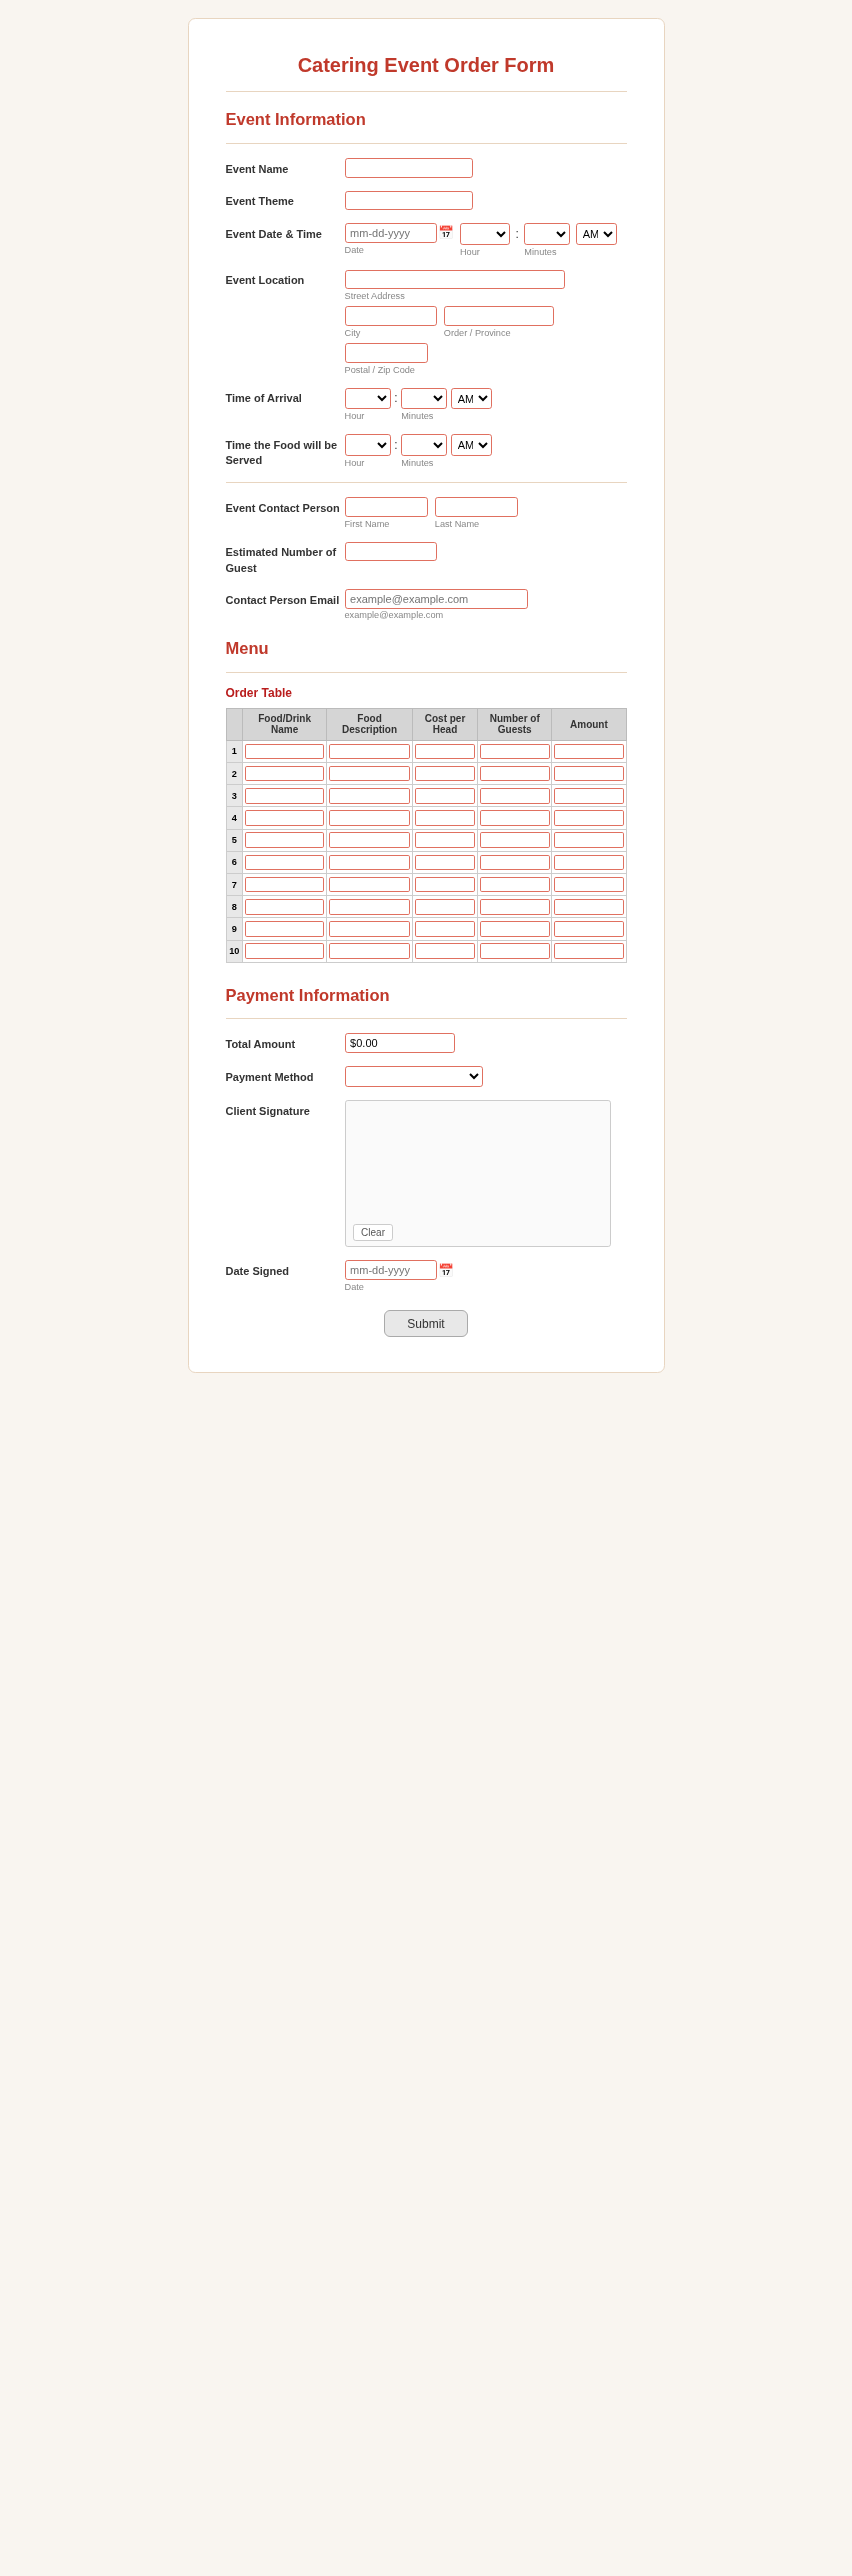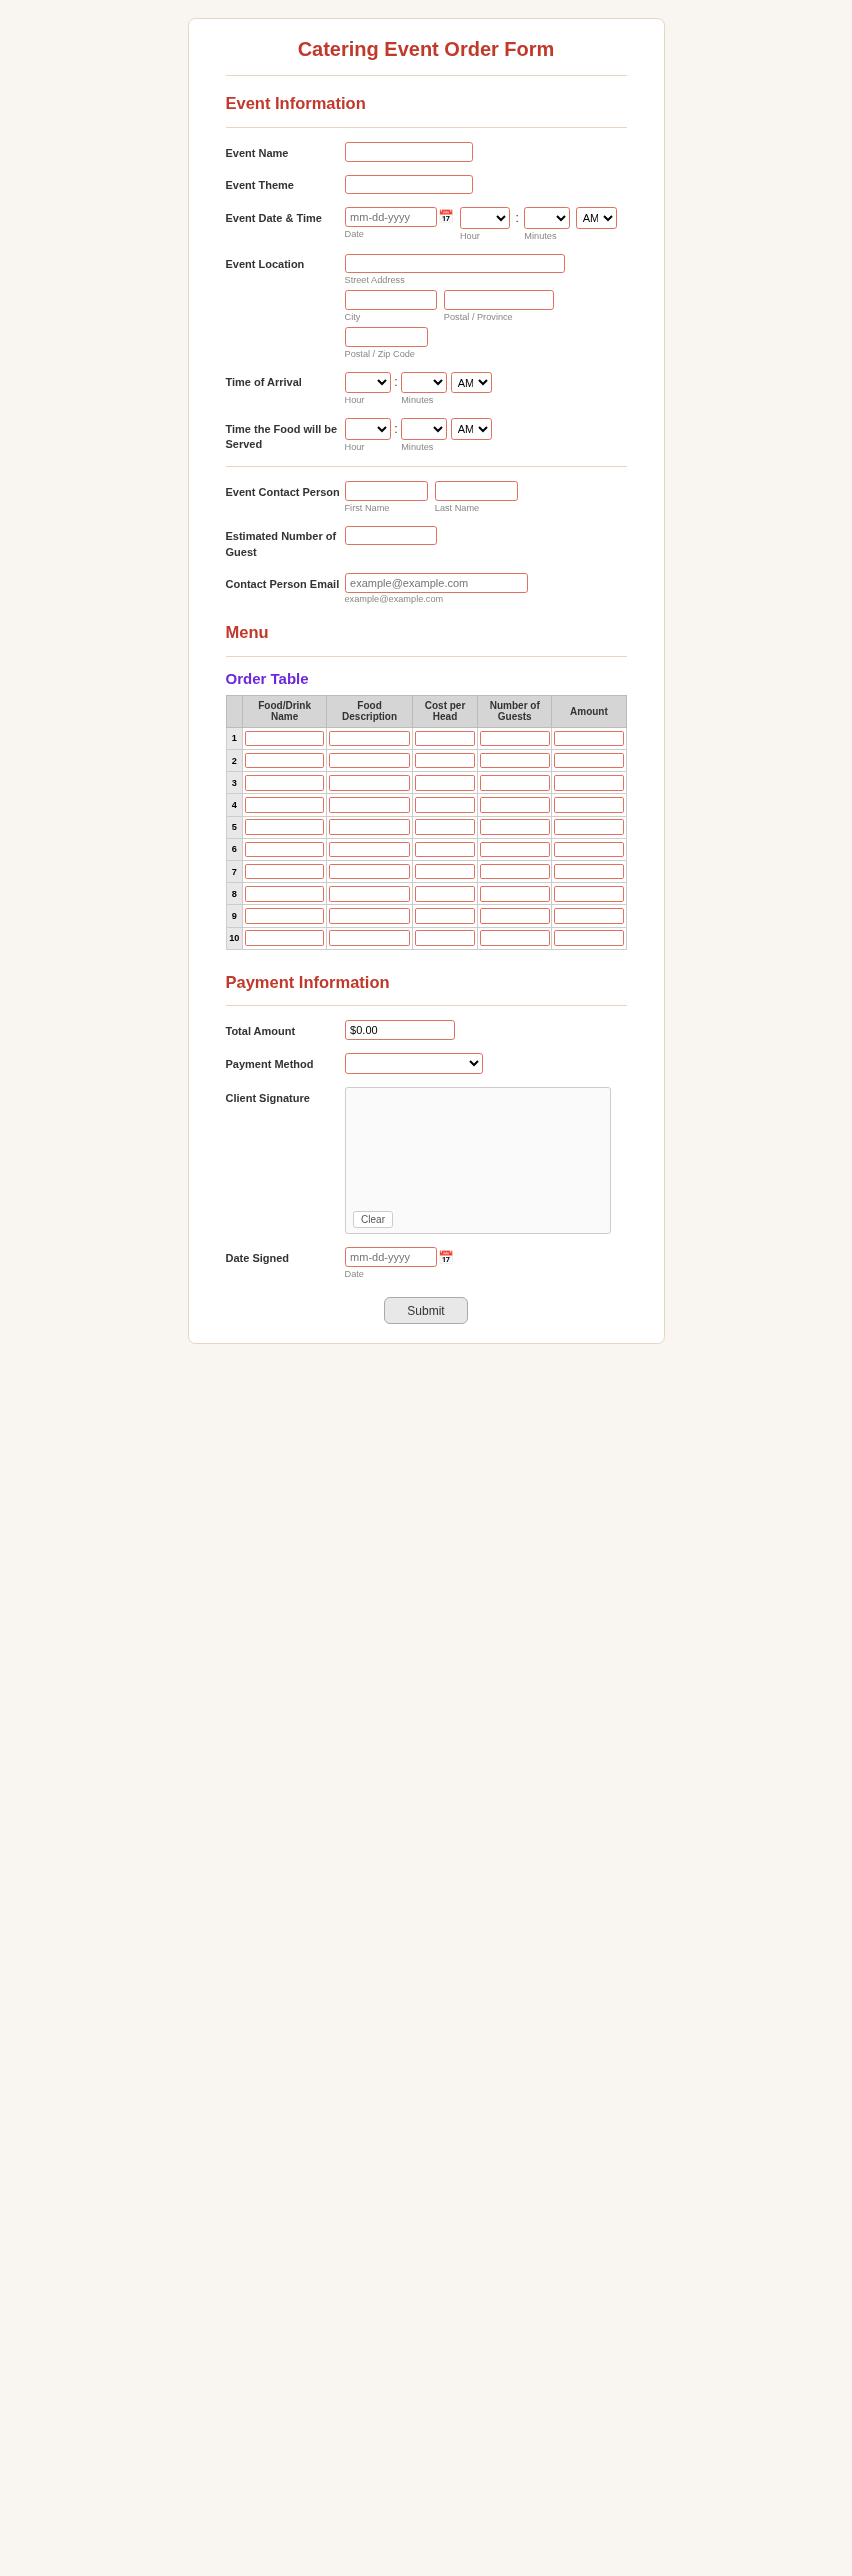--- a/index.html
+++ b/index.html
@@ -8,21 +8,21 @@
       background: #f9f5f0;
       display: flex;
       justify-content: center;
       padding: 18.3px;
     }
     .form-container {
       background: #fff;
       border: 0.9px solid #e8d5c0;
       border-radius: 7.3px;
       width: 477px;
-      padding: 19px 37px;
+      padding: 35px 37px;
     }
     .form-title {
       text-align: center;
       color: #c0392b;
       font-size: 20px;
       font-weight: bold;
       margin-bottom: 18.3px;
       padding-bottom: 13.8px;
       border-bottom: 0.9px solid #e8d5c0;
     }
@@ -130,23 +130,23 @@
       gap: 7.3px;
     }
     .phone-group {
       display: flex;
       align-items: center;
       gap: 3.7px;
     }
 
     
     .order-table-label {
-      font-size: 15px;
+      font-size: 12px;
       font-weight: bold;
-      color: #6d28d9;
+      color: #b91c1c;
       margin-bottom: 7.3px;
     }
     .order-table {
       width: 100%;
       border-collapse: collapse;
       font-size: 10px;
     }
     .order-table thead tr {
       background: #d5d5d5;
     }
@@ -299,21 +299,21 @@
           <input type="text" class="street-input" style="">
           <span class="field-label">Street Address</span>
         </div>
         <div class="city-state-group">
           <div>
             <input type="text" class="city-input" style="">
             <span class="field-label">City</span>
           </div>
           <div>
             <input type="text" class="state-input" style="">
-            <span class="field-label">Postal / Province</span>
+            <span class="field-label">Order / Province</span>
           </div>
         </div>
         <div>
           <input type="text" class="zip-input" style="">
           <span class="field-label">Postal / Zip Code</span>
         </div>
       </div>
     </div>
   </div>
 

